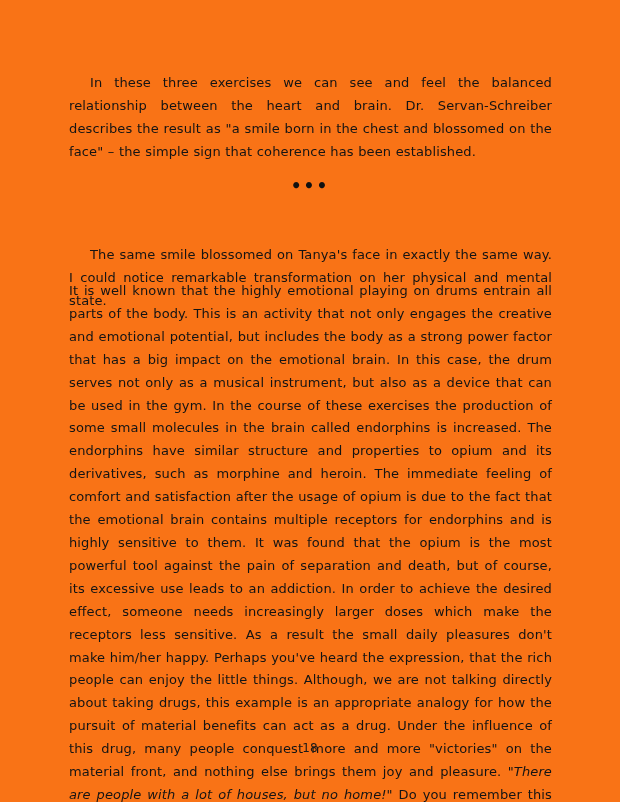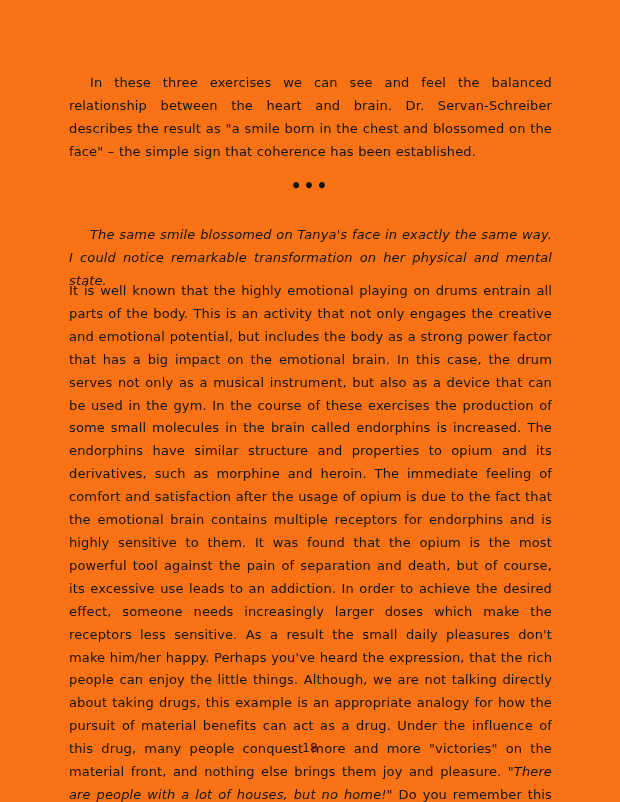--- a/index.html
+++ b/index.html
@@ -58,23 +58,22 @@
     font-size: 17px;
     font-weight: 700;
     line-height: 20px;
     letter-spacing: 2px;
     color: #111111;
   }
 
   .block-two {
     position: absolute;
     left: 69px;
-    top: 224px;
+    top: 244px;
     width: 483px;
-    font-style: italic;
   }
 
   .block-three {
     position: absolute;
     left: 69px;
     top: 280px;
     width: 483px;
   }
 
   .page-number {

